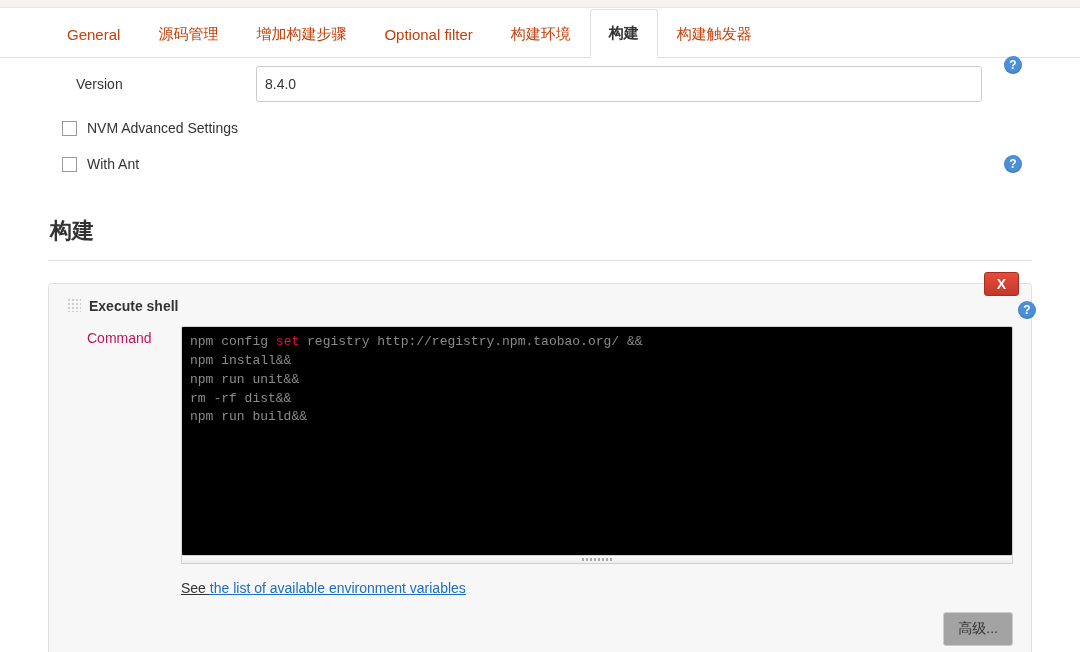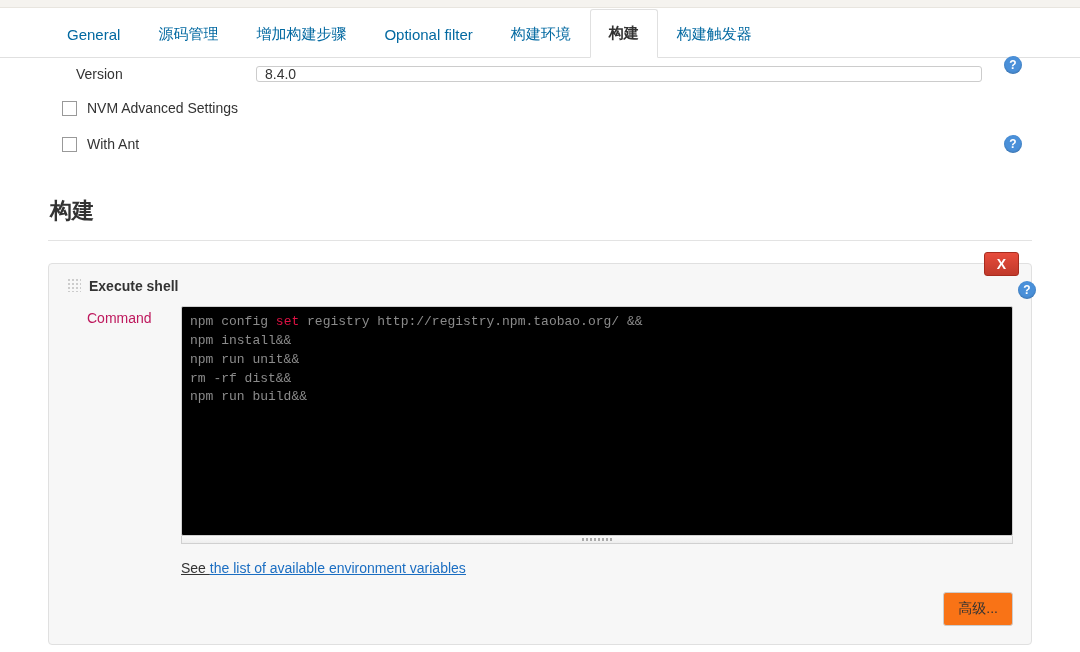--- a/index.html
+++ b/index.html
@@ -16,21 +16,21 @@
     }
     .tabs {
       display: flex;
       align-items: center;
       padding: 0 48px;
       background: #fff;
       border-bottom: 1px solid #e0e0e0;
     }
     .tab {
       padding: 14px 18px;
-      color: #0369a1;
+      color: #c2410c;
       cursor: pointer;
       font-size: 15px;
       border: 1px solid transparent;
       border-bottom: none;
       position: relative;
       top: 1px;
     }
     .tab.active {
       color: #333;
       font-weight: bold;
@@ -48,21 +48,21 @@
       padding: 8px 20px 8px 28px;
       position: relative;
     }
     .form-label {
       width: 180px;
       color: #333;
       font-size: 14px;
     }
     .form-input {
       flex: 1;
-      height: 16px;
+      height: 36px;
       border: 1px solid #ccc;
       border-radius: 3px;
       padding: 2px 8px;
       font-size: 14px;
       color: #333;
       margin-right: 30px;
     }
     .help-icon {
       position: absolute;
       right: 10px;
@@ -190,21 +190,21 @@
       color: #333;
       text-decoration: underline;
     }
     .hint-row a { color: #1b6ec2; text-decoration: underline; }
     .advanced-row {
       display: flex;
       justify-content: flex-end;
       margin-top: 16px;
     }
     .btn {
-      background: #f97316;
+      background: #a3a3a3;
       border: 1px solid #ccc;
       border-radius: 3px;
       padding: 7px 14px;
       font-size: 14px;
       color: #333;
       cursor: pointer;
       display: flex;
       align-items: center;
       gap: 6px;
     }

